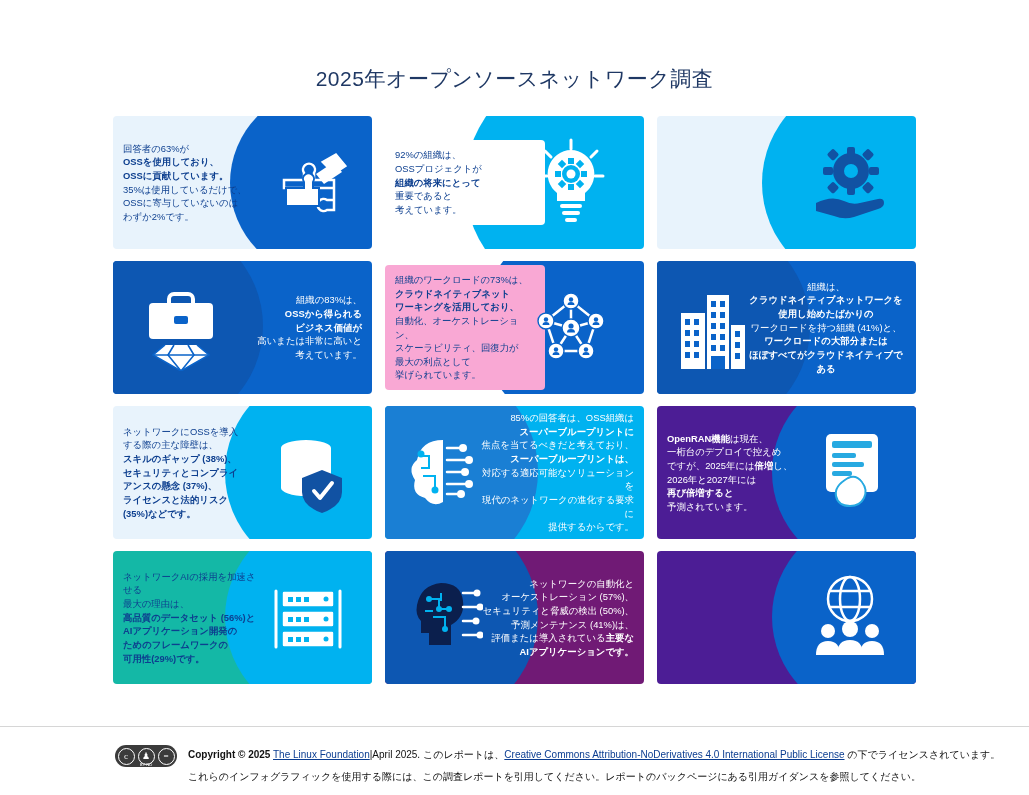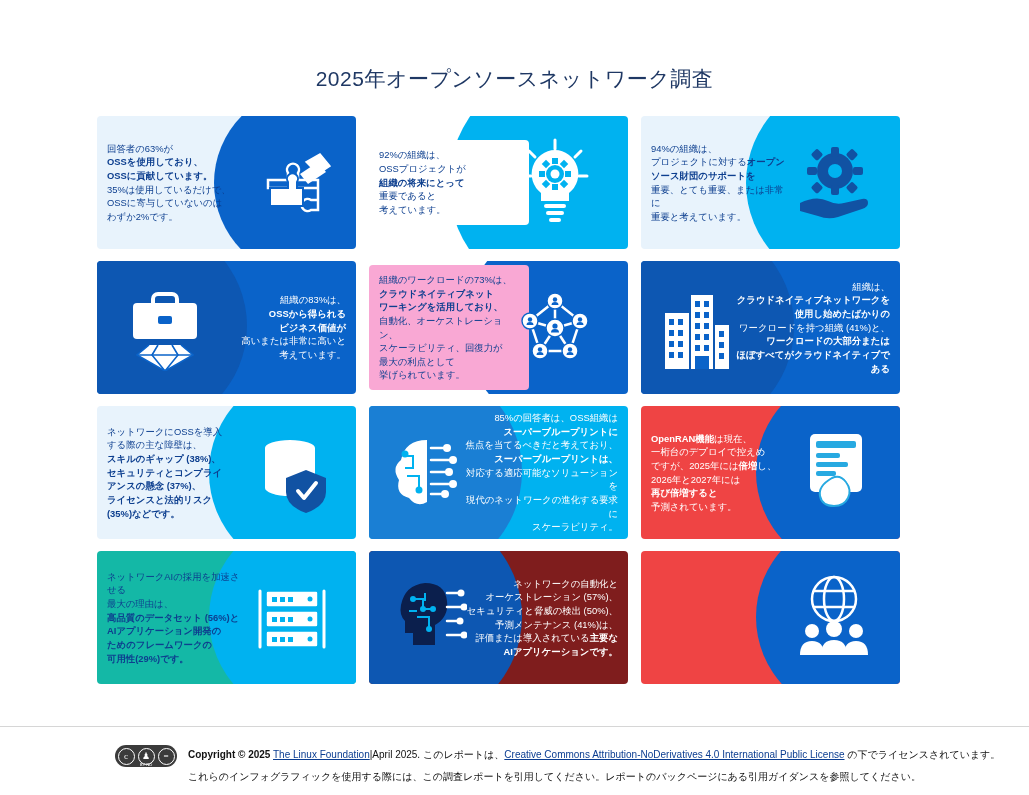--- a/index.html
+++ b/index.html
@@ -25,21 +25,21 @@
     left: 0;
     width: 1029px;
     text-align: center;
     font-size: 21px;
     color: #1f3864;
     letter-spacing: 0.5px;
   }
   .grid {
     position: absolute;
     top: 116px;
-    left: 97px;
+    left: 113px;
     width: 803px;
     display: grid;
     grid-template-columns: repeat(3, 259px);
     grid-template-rows: repeat(4, 133px);
     column-gap: 13px;
     row-gap: 12px;
   }
   .card {
     position: relative;
     border-radius: 4px;
@@ -74,23 +74,23 @@
 
   
   .card.left-text .txt { width: 160px; text-align: left; }
   .card.right-text .txt { width: 165px; text-align: right; margin-left: auto; }
 
   
   .bg-lightblue { background: #e8f3fc; }
   .bg-white { background: #ffffff; }
   .bg-royal { background: #0a63c9; }
   .bg-cyan { background: #00b2f0; }
-  .bg-skyblue { background: #ef4444; }
+  .bg-skyblue { background: #4c1d95; }
   .bg-paleblue { background: #14b8a6; }
-  .bg-midblue { background: #7f1d1d; }
+  .bg-midblue { background: #701a75; }
 
   .t-navy { color: #0d3f8f; }
   .t-white { color: #ffffff; }
 
   
   .footer {
     position: absolute;
     left: 0;
     top: 726px;
     width: 1029px;
@@ -219,27 +219,20 @@
               <rect x="41" y="43" width="6" height="6" transform="rotate(45 44 46)"></rect>
             </g>
           </g>
           <circle cx="35" cy="36" r="4.5" fill="#ffffff"></circle>
         </svg>
       </div>
     </div>
 
     <div class="card bg-lightblue left-text">
       <div class="blob" style="background:#00b2f0; width:210px; height:210px; right:-56px; top:-38px;"></div>
-      <div class="txt t-navy">
-        <div>94%の組織は、</div>
-        <div>プロジェクトに対する<span class="b">オープン</span></div>
-        <div class="b">ソース財団のサポートを</div>
-        <div>重要、とても重要、または非常に</div>
-        <div>重要と考えています。</div>
-      </div>
       <div class="ico" style="position:absolute; right:26px; top:25px;">
         <svg width="78" height="84" viewBox="0 0 78 84">
           <g fill="#1152a3">
             <circle cx="39" cy="30" r="18"></circle>
             <rect x="35" y="6" width="8" height="10" rx="2"></rect>
             <rect x="35" y="44" width="8" height="10" rx="2"></rect>
             <rect x="11" y="26" width="10" height="8" rx="2"></rect>
             <rect x="57" y="26" width="10" height="8" rx="2"></rect>
             <rect x="17" y="9" width="9" height="9" rx="2" transform="rotate(45 21 13)"></rect>
             <rect x="52" y="9" width="9" height="9" rx="2" transform="rotate(45 56 13)"></rect>
@@ -316,21 +309,21 @@
               <path d="M50.5 66 a3.5 3 0 0 1 7 0 z"></path>
             <circle cx="39" cy="37" r="2.6"></circle>
               <path d="M35 43.5 a4 3.4 0 0 1 8 0 z"></path>
           </g>
         </svg>
       </div>
     </div>
 
     <div class="card bg-royal right-text">
       <div class="blob" style="background:#0d57b2; width:215px; height:215px; left:-62px; top:-42px;"></div>
-      <div class="txt t-white" style="width:180px;">
+      <div class="txt t-white" style="width:180px;text-align:center;">
         <div>組織は、</div>
         <div class="b">クラウドネイティブネットワークを</div>
         <div class="b">使用し始めたばかりの</div>
         <div>ワークロードを持つ組織 (41%)と、</div>
         <div class="b">ワークロードの大部分または</div>
         <div class="b">ほぼすべてがクラウドネイティブである</div>
       </div>
       <div class="ico" style="position:absolute; left:20px; top:26px;">
         <svg width="70" height="84" viewBox="0 0 70 84">
           <g fill="#ffffff">
@@ -393,21 +386,21 @@
 
     <div class="card bg-cyan right-text">
       <div class="blob" style="background:#1a7fd4; width:215px; height:215px; left:-62px; top:-42px;"></div>
       <div class="txt t-white" style="width:180px;">
         <div>85%の回答者は、OSS組織は</div>
         <div class="b">スーパーブループリントに</div>
         <div>焦点を当てるべきだと考えており、</div>
         <div class="b">スーパーブループリントは、</div>
         <div>対応する適応可能なソリューションを</div>
         <div>現代のネットワークの進化する要求に</div>
-        <div>スケーラビリティ。</div>
+        <div>提供するからです。</div>
       </div>
       <div class="ico" style="position:absolute; left:18px; top:26px;">
         <svg width="78" height="80" viewBox="0 0 78 80">
           <path d="M40 8 q-22 0 -26 20 q-10 8 -2 20 q-4 14 10 18 q8 10 18 4 z" fill="#ffffff"></path>
           <g stroke="#ffffff" stroke-width="2.5" fill="none" stroke-linecap="round">
             <path d="M44 16 h12 M44 28 h18 M44 40 h14 M44 52 h18 M44 62 h10"></path>
           </g>
           <g fill="#ffffff">
             <circle cx="60" cy="16" r="4"></circle>
               <circle cx="66" cy="28" r="4"></circle>

